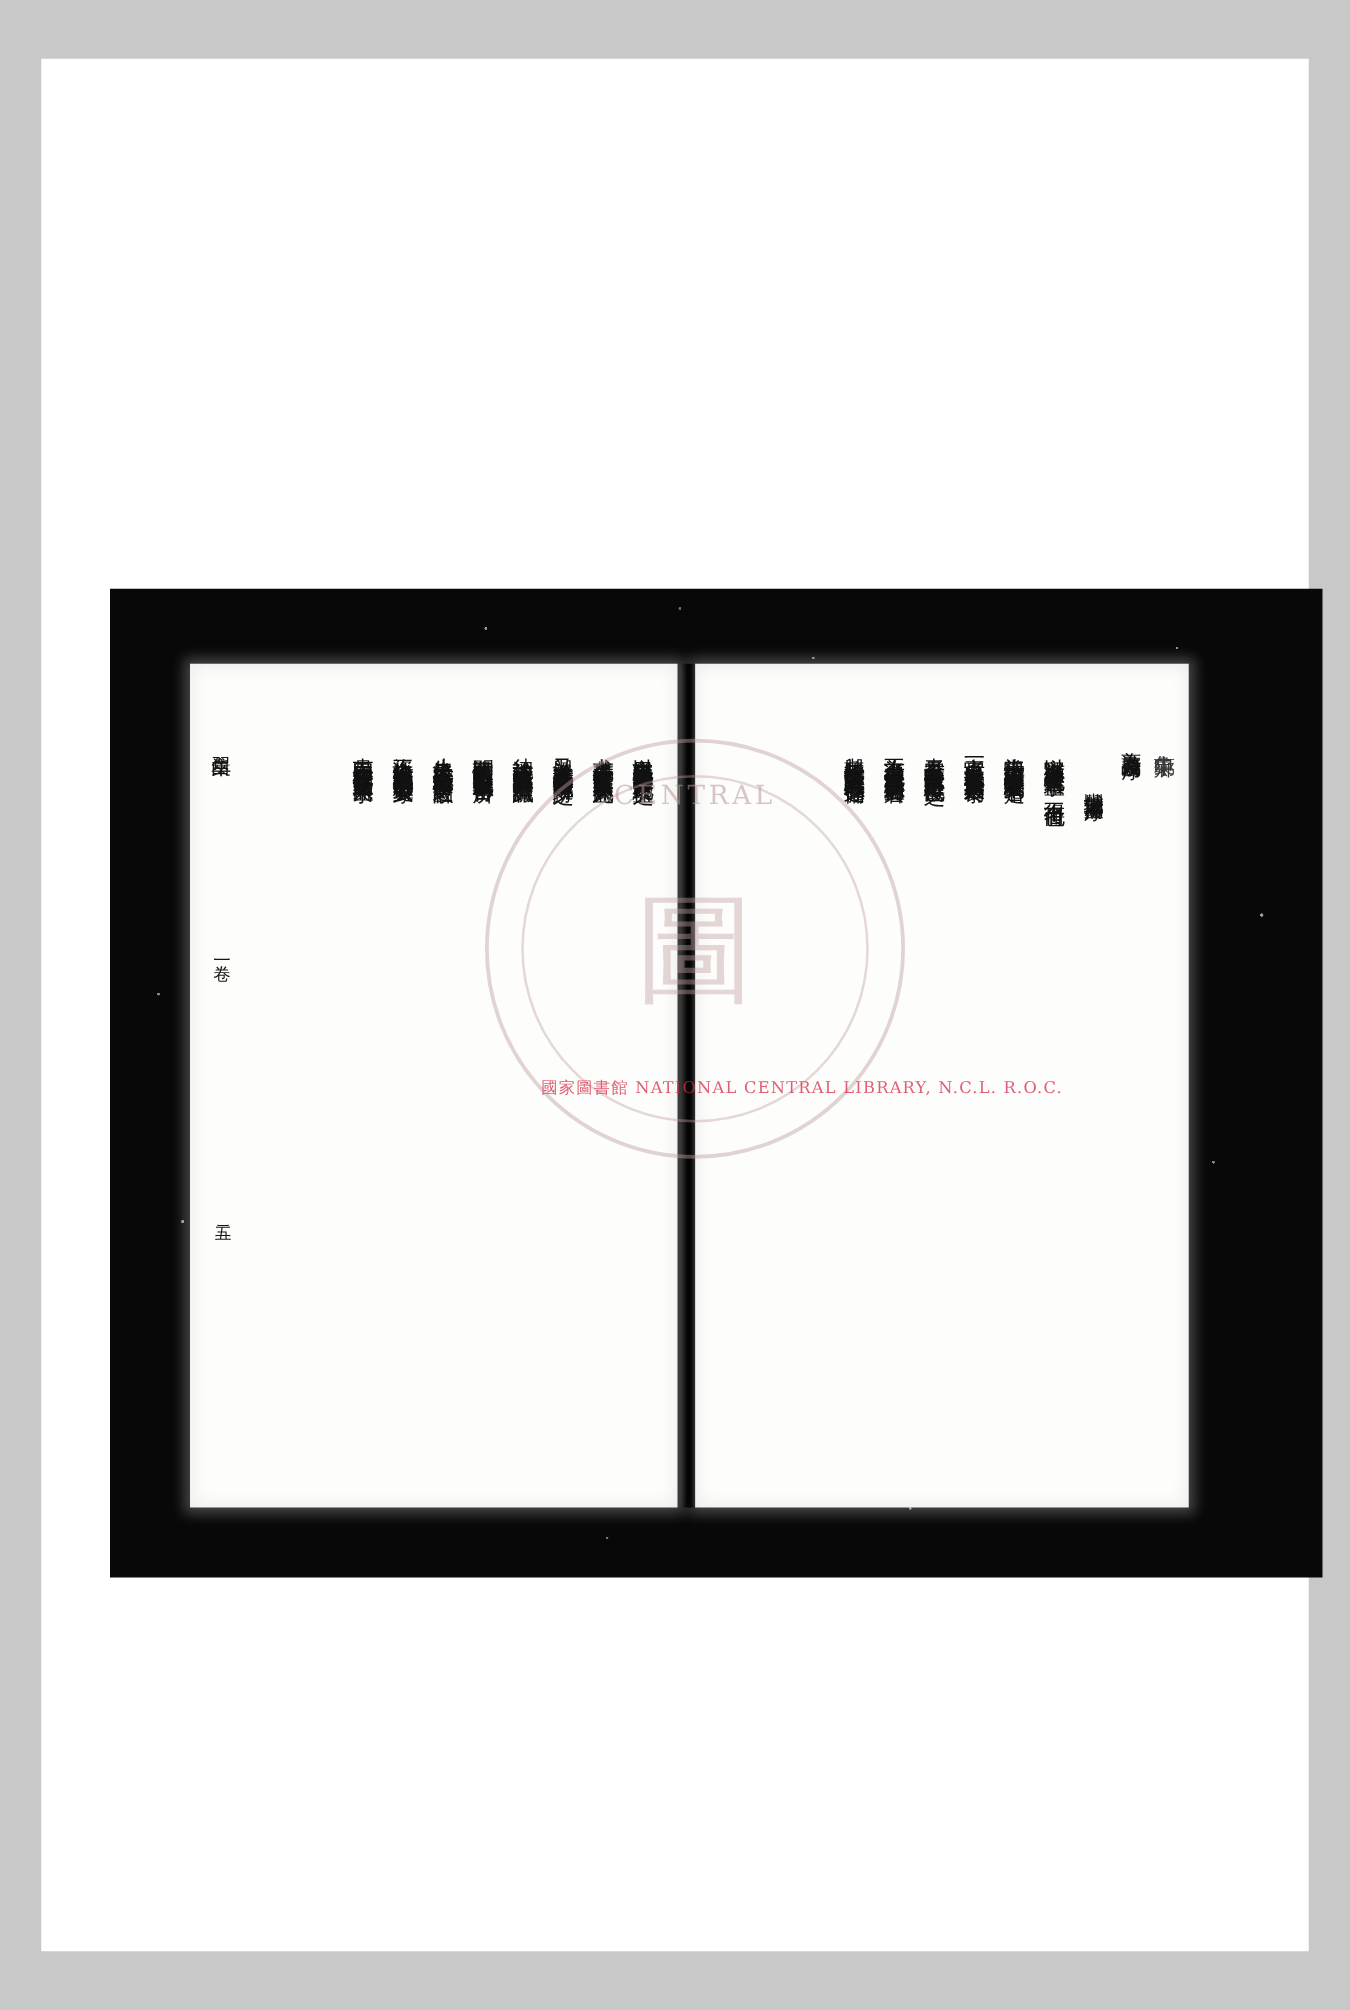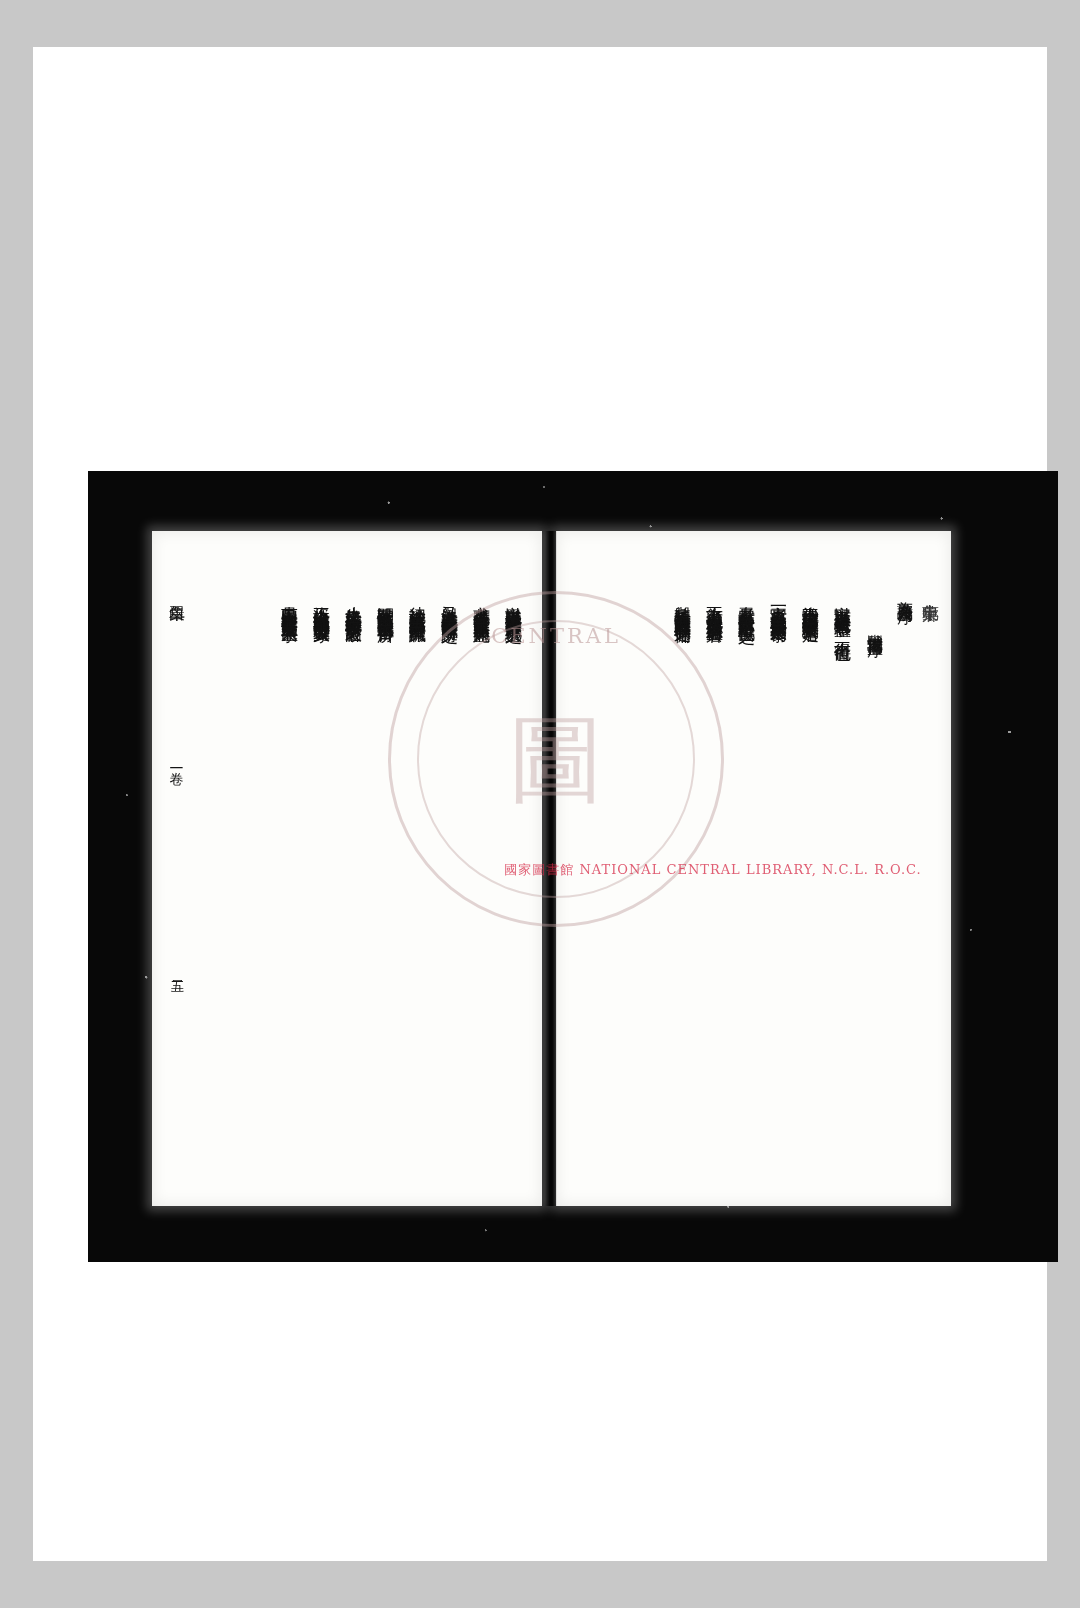--- a/index.html
+++ b/index.html
@@ -140,21 +140,20 @@
     bottom: 14px;
     width: 100%;
     text-align: center;
   }
   
   #redstamp {
     position: absolute;
     left: 345px;
     top: 390px;
     width: 560px;
-    text-align: center;
     font-size: 13px;
     letter-spacing: 1px;
     color: rgba(214, 40, 70, 0.75);
     z-index: 4;
     white-space: nowrap;
     pointer-events: none;
   }
   
   .col {
     position: absolute;

